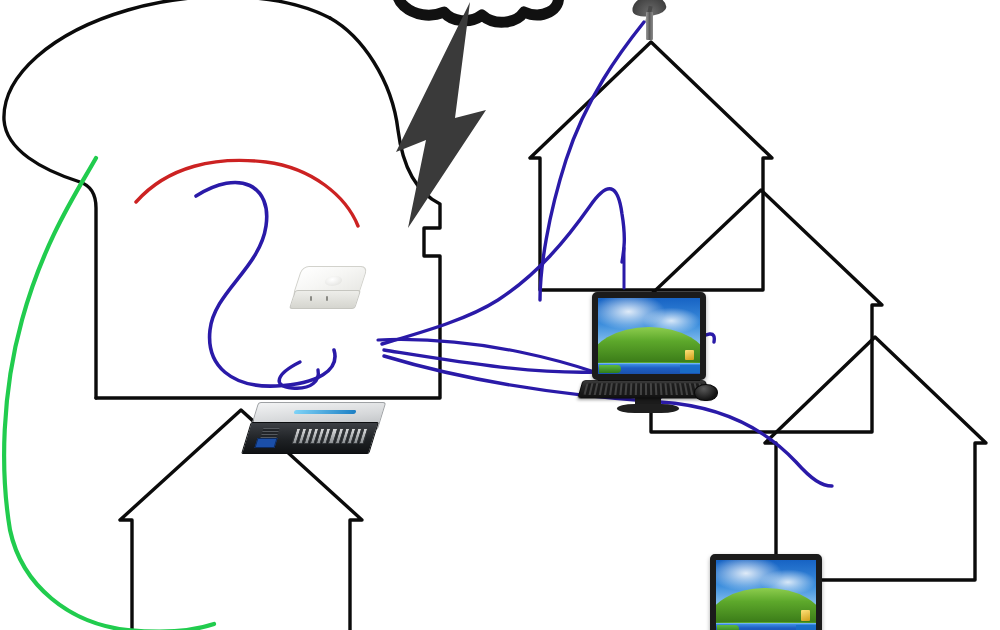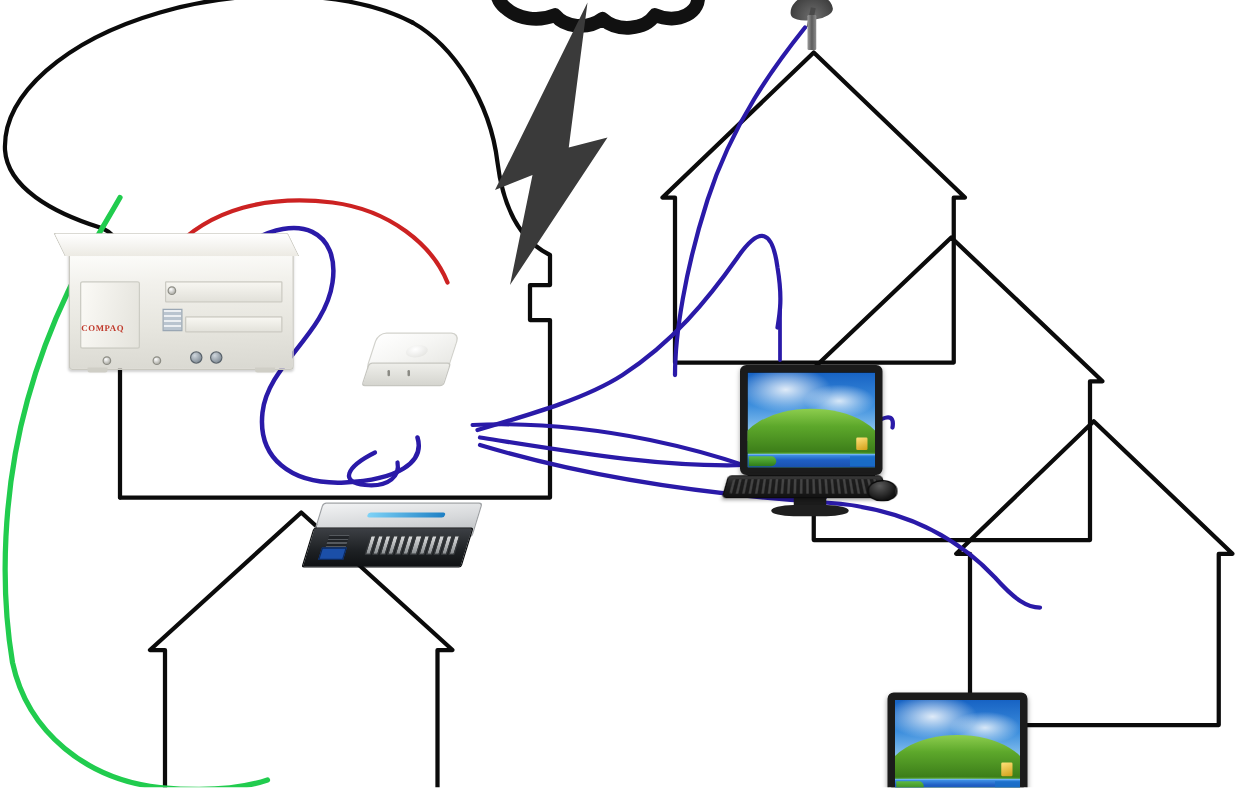--- a/index.html
+++ b/index.html
@@ -198,36 +198,20 @@
   <svg class="layer bolt" viewBox="0 0 1000 630">
     <polygon points="470,2 455,118 486,110 408,228 426,140 396,152" fill="#3a3a3a"></polygon>
   </svg>
 
   <div class="node dish" style="left:632px;top:-4px;">
     <div class="bowl"></div>
     <div class="arm"></div>
     <div class="mast"></div>
   </div>
 
-  <div class="node" style="left:55px;top:202px;">
-    <div class="pc-case">
-      <div class="pc-bayL"></div>
-      <div class="pc-logo">COMPAQ</div>
-      <div class="pc-optical"></div>
-      <div class="pc-grille"></div>
-      <div class="pc-floppy"></div>
-      <div class="pc-dot" style="left:78px;top:26px;"></div>
-      <div class="pc-dot" style="left:26px;top:82px;"></div>
-      <div class="pc-dot" style="left:66px;top:82px;"></div>
-      <div class="pc-jack" style="left:96px;top:78px;"></div>
-      <div class="pc-jack" style="left:112px;top:78px;"></div>
-      <div class="pc-foot" style="left:14px;"></div>
-      <div class="pc-foot" style="right:14px;"></div>
-    </div>
-  </div>
 
   <div class="node router" style="left:292px;top:222px;">
     <div class="top"></div>
     <div class="badge"></div>
     <div class="front"></div>
     <div class="led" style="left:18px;"></div>
     <div class="led" style="left:34px;"></div>
   </div>
 
   <div class="node switch" style="left:244px;top:312px;">

